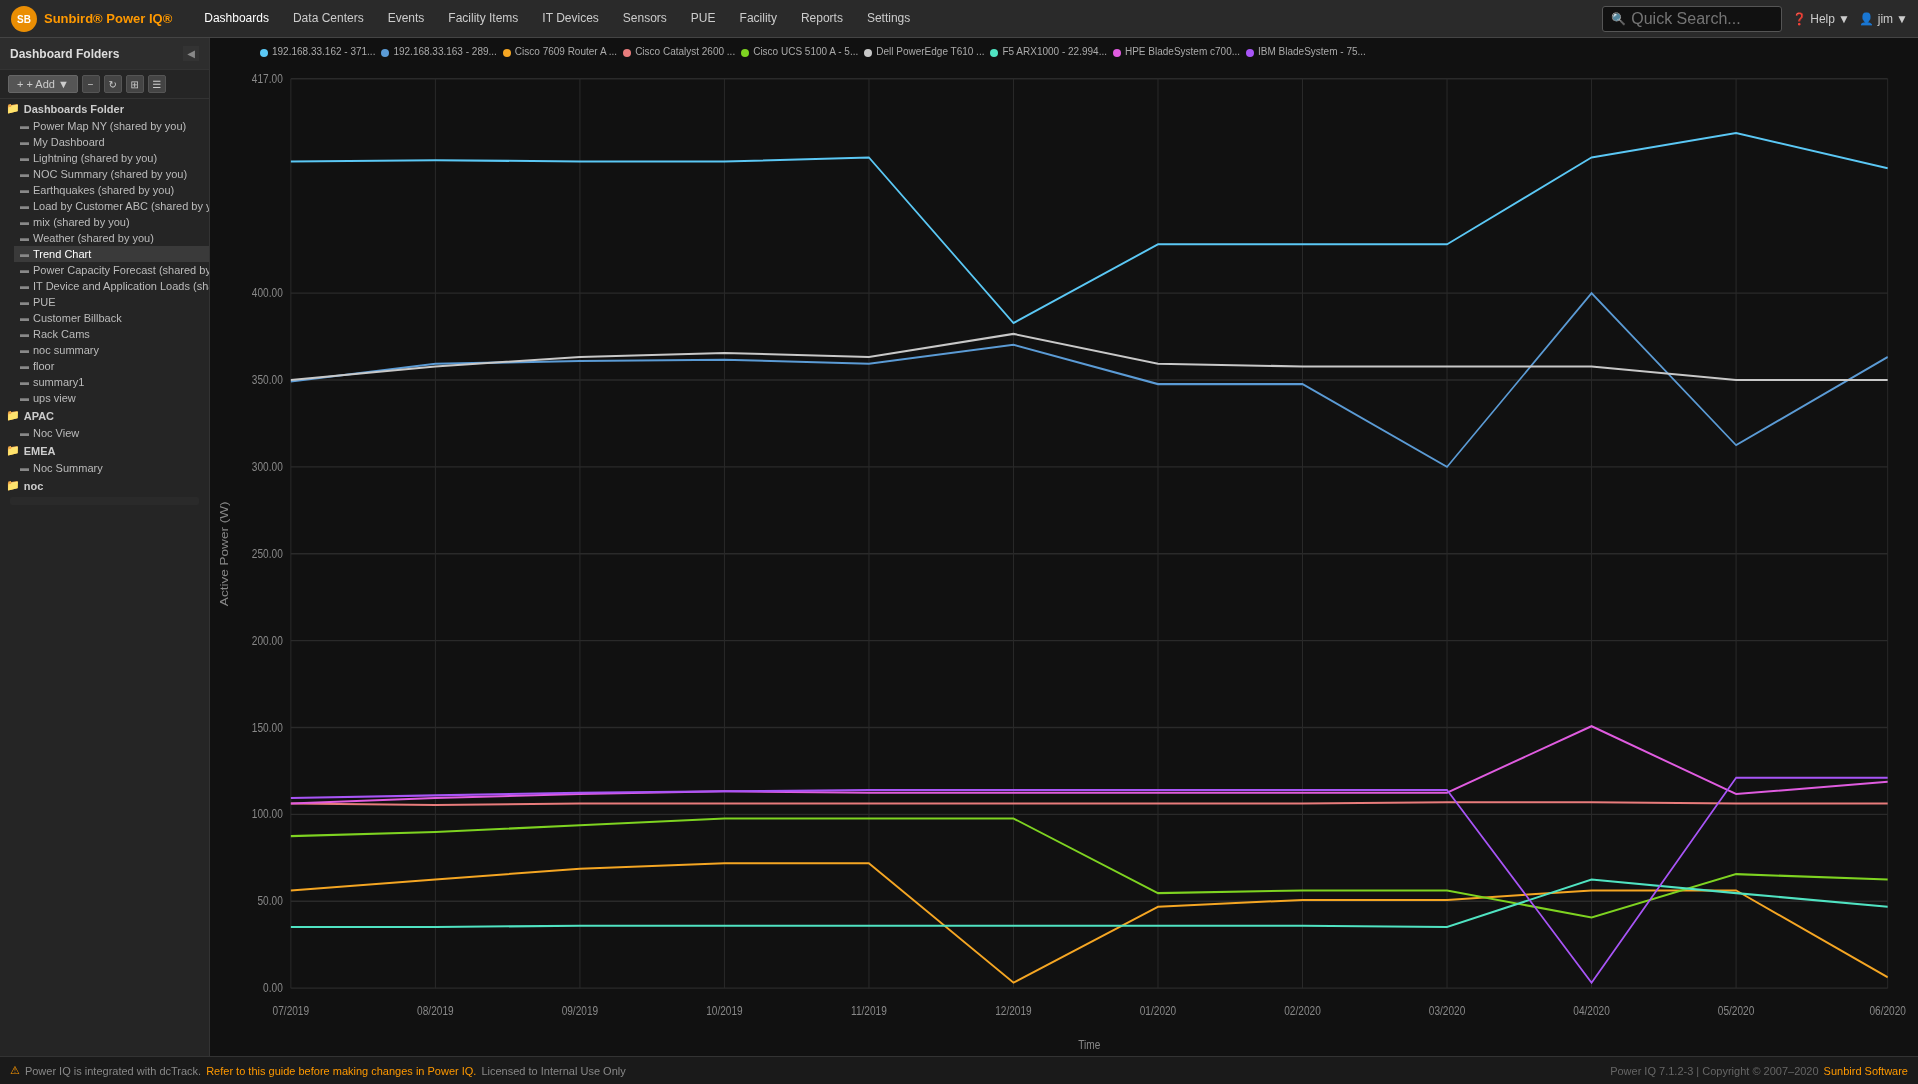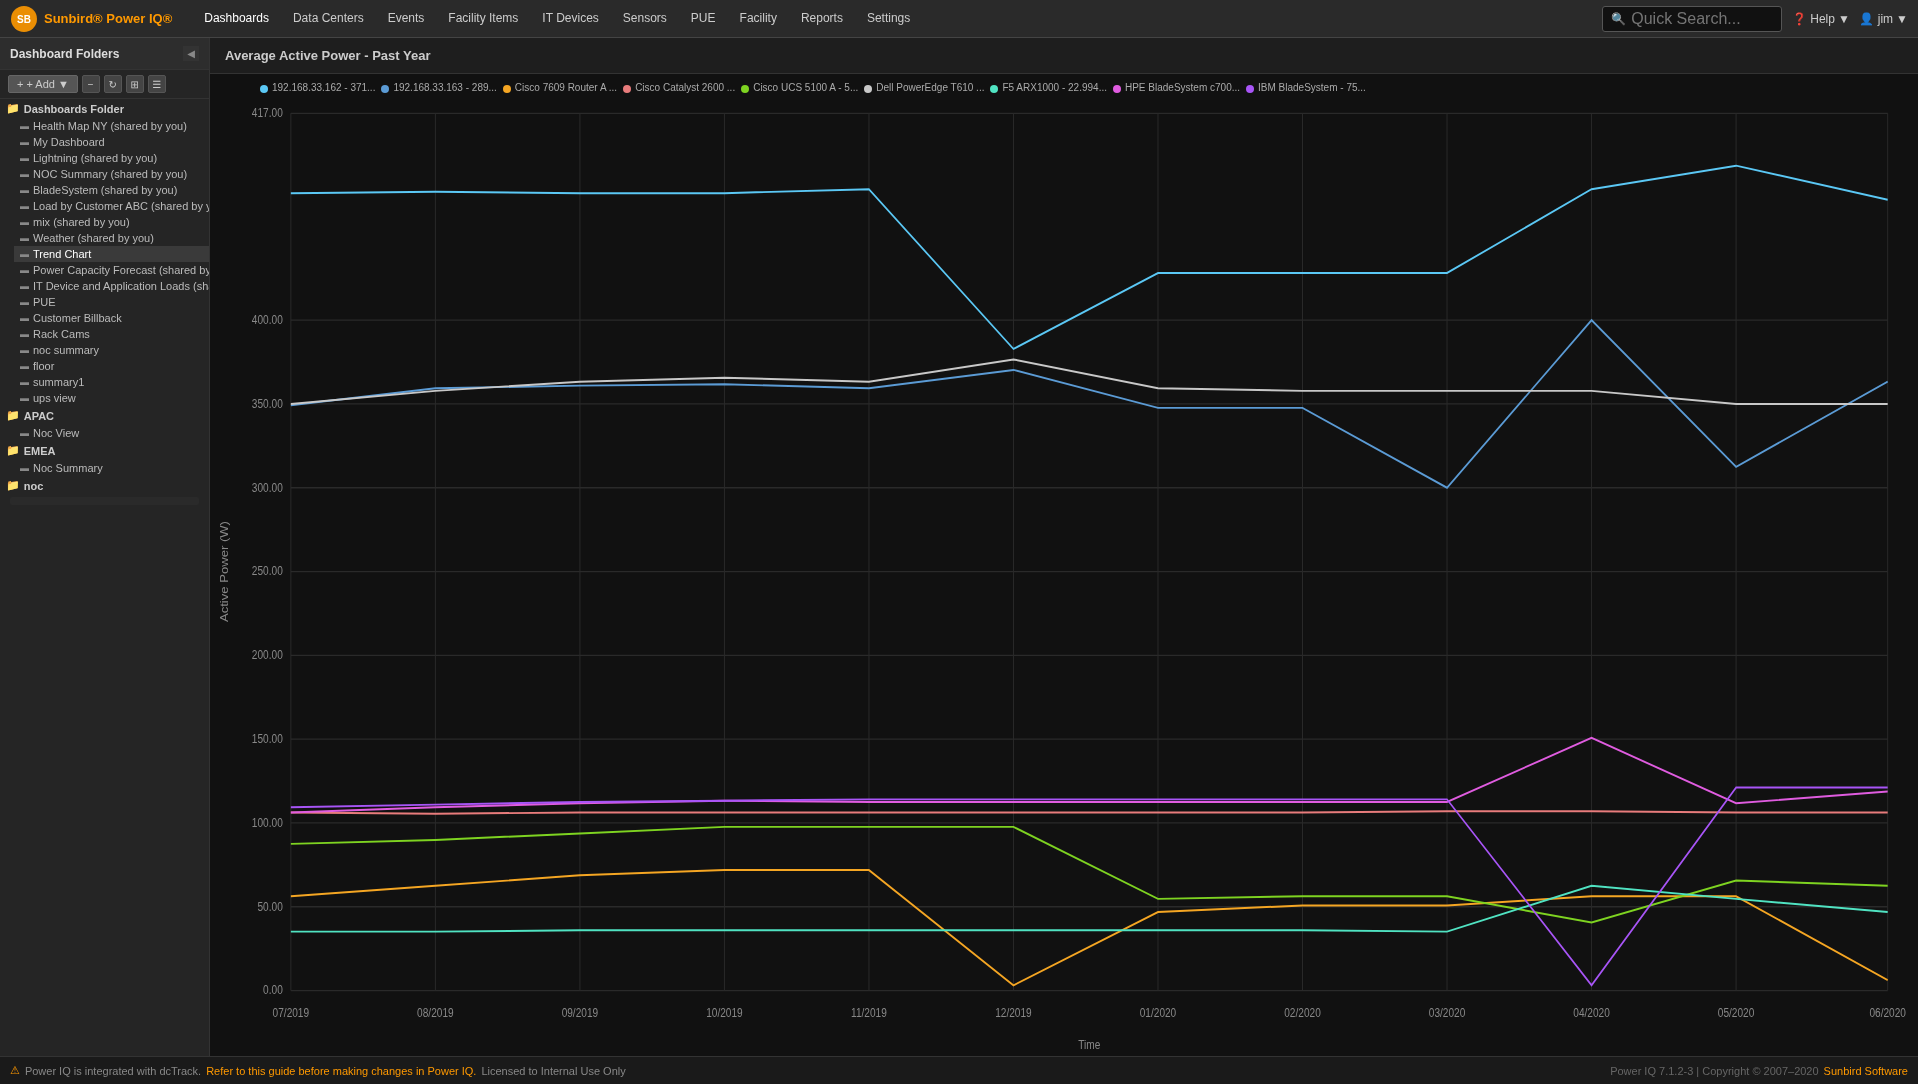--- a/index.html
+++ b/index.html
@@ -296,37 +296,37 @@
       <button class="sidebar-header-btn">☰</button>
     </div>
 
     <div class="tree-folder">
       <span class="tree-folder-icon">📁</span>
       <span>Dashboards Folder</span>
     </div>
     <div class="tree-children">
       <div class="tree-item">
           <span class="tree-dash-icon">▬</span>
-          <span>Health Map NY (shared by you)</span>
+          <span>Power Map NY (shared by you)</span>
         </div>
       <div class="tree-item">
           <span class="tree-dash-icon">▬</span>
           <span>My Dashboard</span>
         </div>
       <div class="tree-item">
           <span class="tree-dash-icon">▬</span>
           <span>Lightning (shared by you)</span>
         </div>
       <div class="tree-item">
           <span class="tree-dash-icon">▬</span>
           <span>NOC Summary (shared by you)</span>
         </div>
       <div class="tree-item">
           <span class="tree-dash-icon">▬</span>
-          <span>BladeSystem (shared by you)</span>
+          <span>Earthquakes (shared by you)</span>
         </div>
       <div class="tree-item">
           <span class="tree-dash-icon">▬</span>
           <span>Load by Customer ABC (shared by you)</span>
         </div>
       <div class="tree-item">
           <span class="tree-dash-icon">▬</span>
           <span>mix (shared by you)</span>
         </div>
       <div class="tree-item">
@@ -399,23 +399,20 @@
 
     <div class="tree-folder">
       <span class="tree-folder-icon">📁</span>
       <span>noc</span>
     </div>
 
     <div style="height:8px; background:#2a2a2a; margin: 2px 10px; border-radius: 2px;"></div>
   </div>
 
   <div id="content">
-    <div class="chart-header">
-      <span class="chart-title">Average Active Power - Past Year</span>
-    </div>
     <div class="chart-container">
       
       <div class="legend-container">
         <div class="legend-item">
           <div class="legend-dot" style="background:#5bc8f5;"></div>
           <span>192.168.33.162 - 371...</span>
         </div>
         <div class="legend-item">
           <div class="legend-dot" style="background:#5b9bd5;"></div>
           <span>192.168.33.163 - 289...</span>

